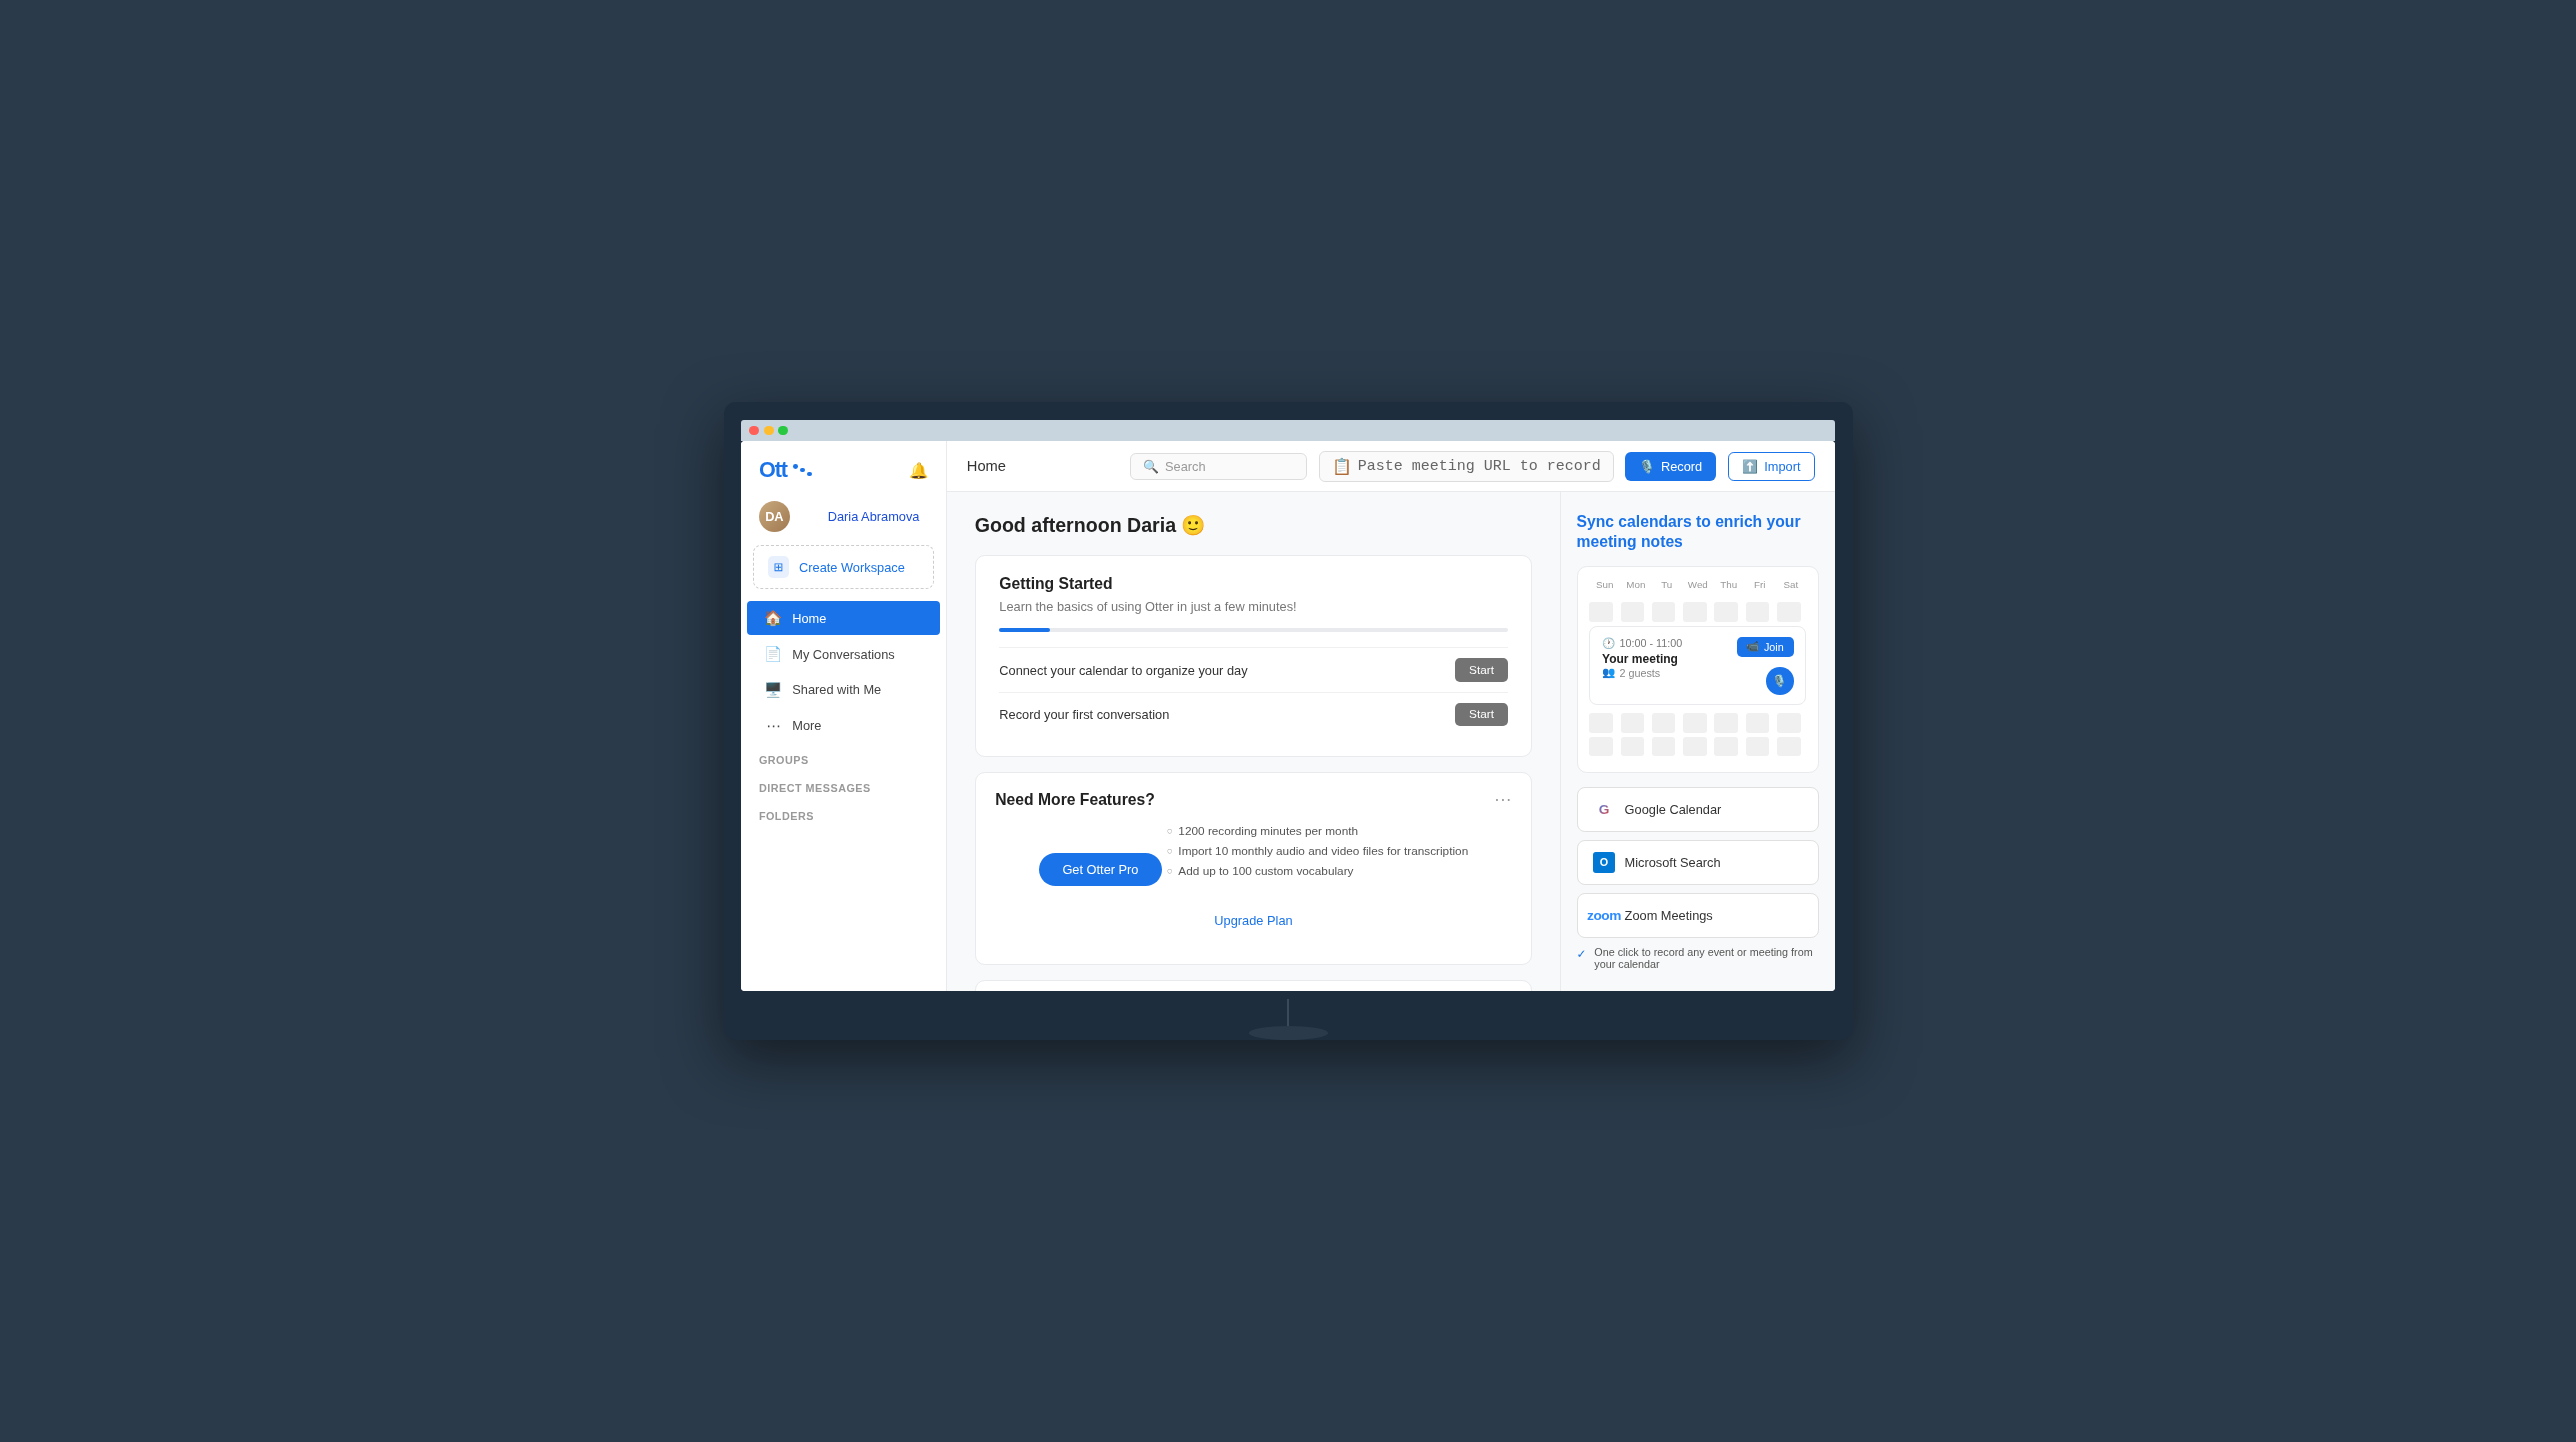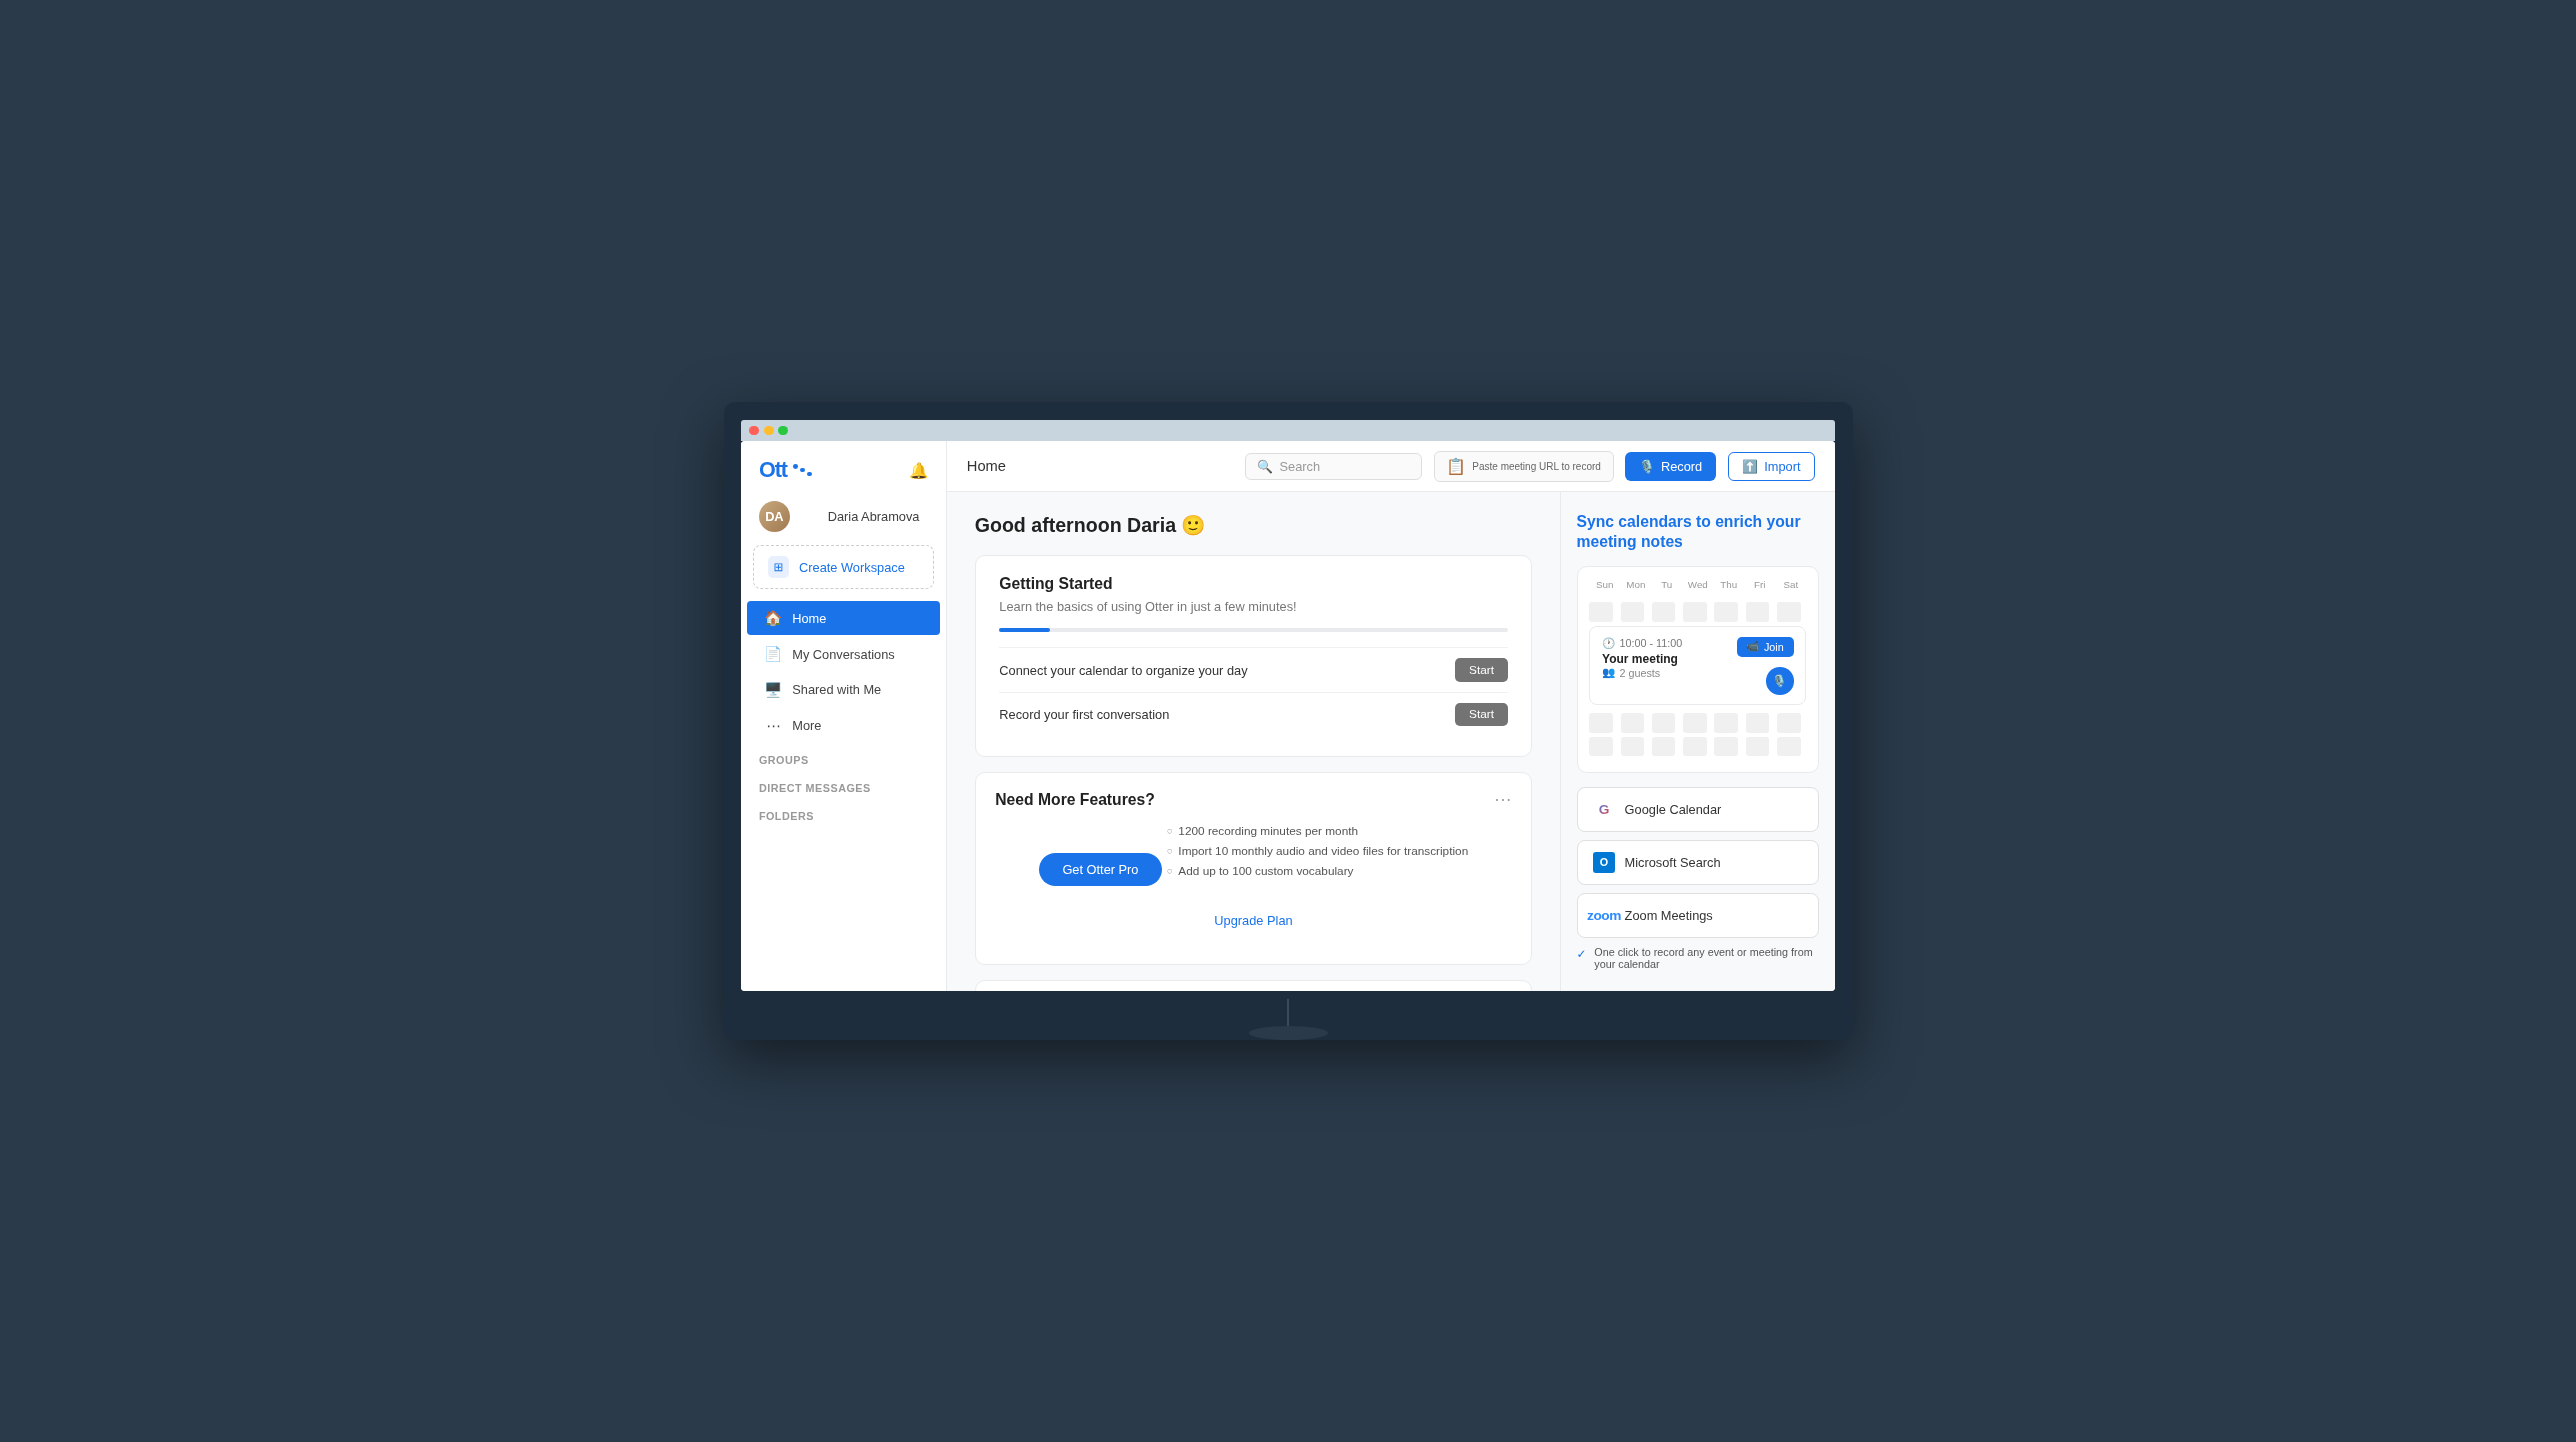--- a/index.html
+++ b/index.html
@@ -111,21 +111,21 @@
       display: flex;
       align-items: center;
       justify-content: center;
       color: white;
       font-size: 12.8px;
       font-weight: 600;
     }
     .user-name {
       font-size: 12.8px;
       font-weight: 500;
-      color: #404040;
+      color: #1d4ed8;
       padding-left: 28px;
     }
 
     .create-workspace-btn {
       margin: 3.9px 11.8px 11.8px;
       padding: 9.8px 13.7px;
       border: 1.5px dashed #ccc;
       border-radius: 7.9px;
       display: flex;
       align-items: center;
@@ -222,21 +222,21 @@
     .paste-url-box {
       display: flex;
       align-items: center;
       gap: 5.9px;
       border: 1px solid #ddd;
       border-radius: 5.9px;
       padding: 4.9px 11.8px;
       cursor: pointer;
       background: #fafafa;
     }
-    .paste-url-text { font-size: 10px; color: #666; }
+    .paste-url-text { font-size: 15px; color: #666; font-family: Liberation Mono, monospace; }
 
     .record-btn {
       background: #1a73e8;
       color: #fff;
       border: none;
       border-radius: 5.9px;
       padding: 6.9px 13.7px;
       font-size: 12.8px;
       font-weight: 500;
       cursor: pointer;

